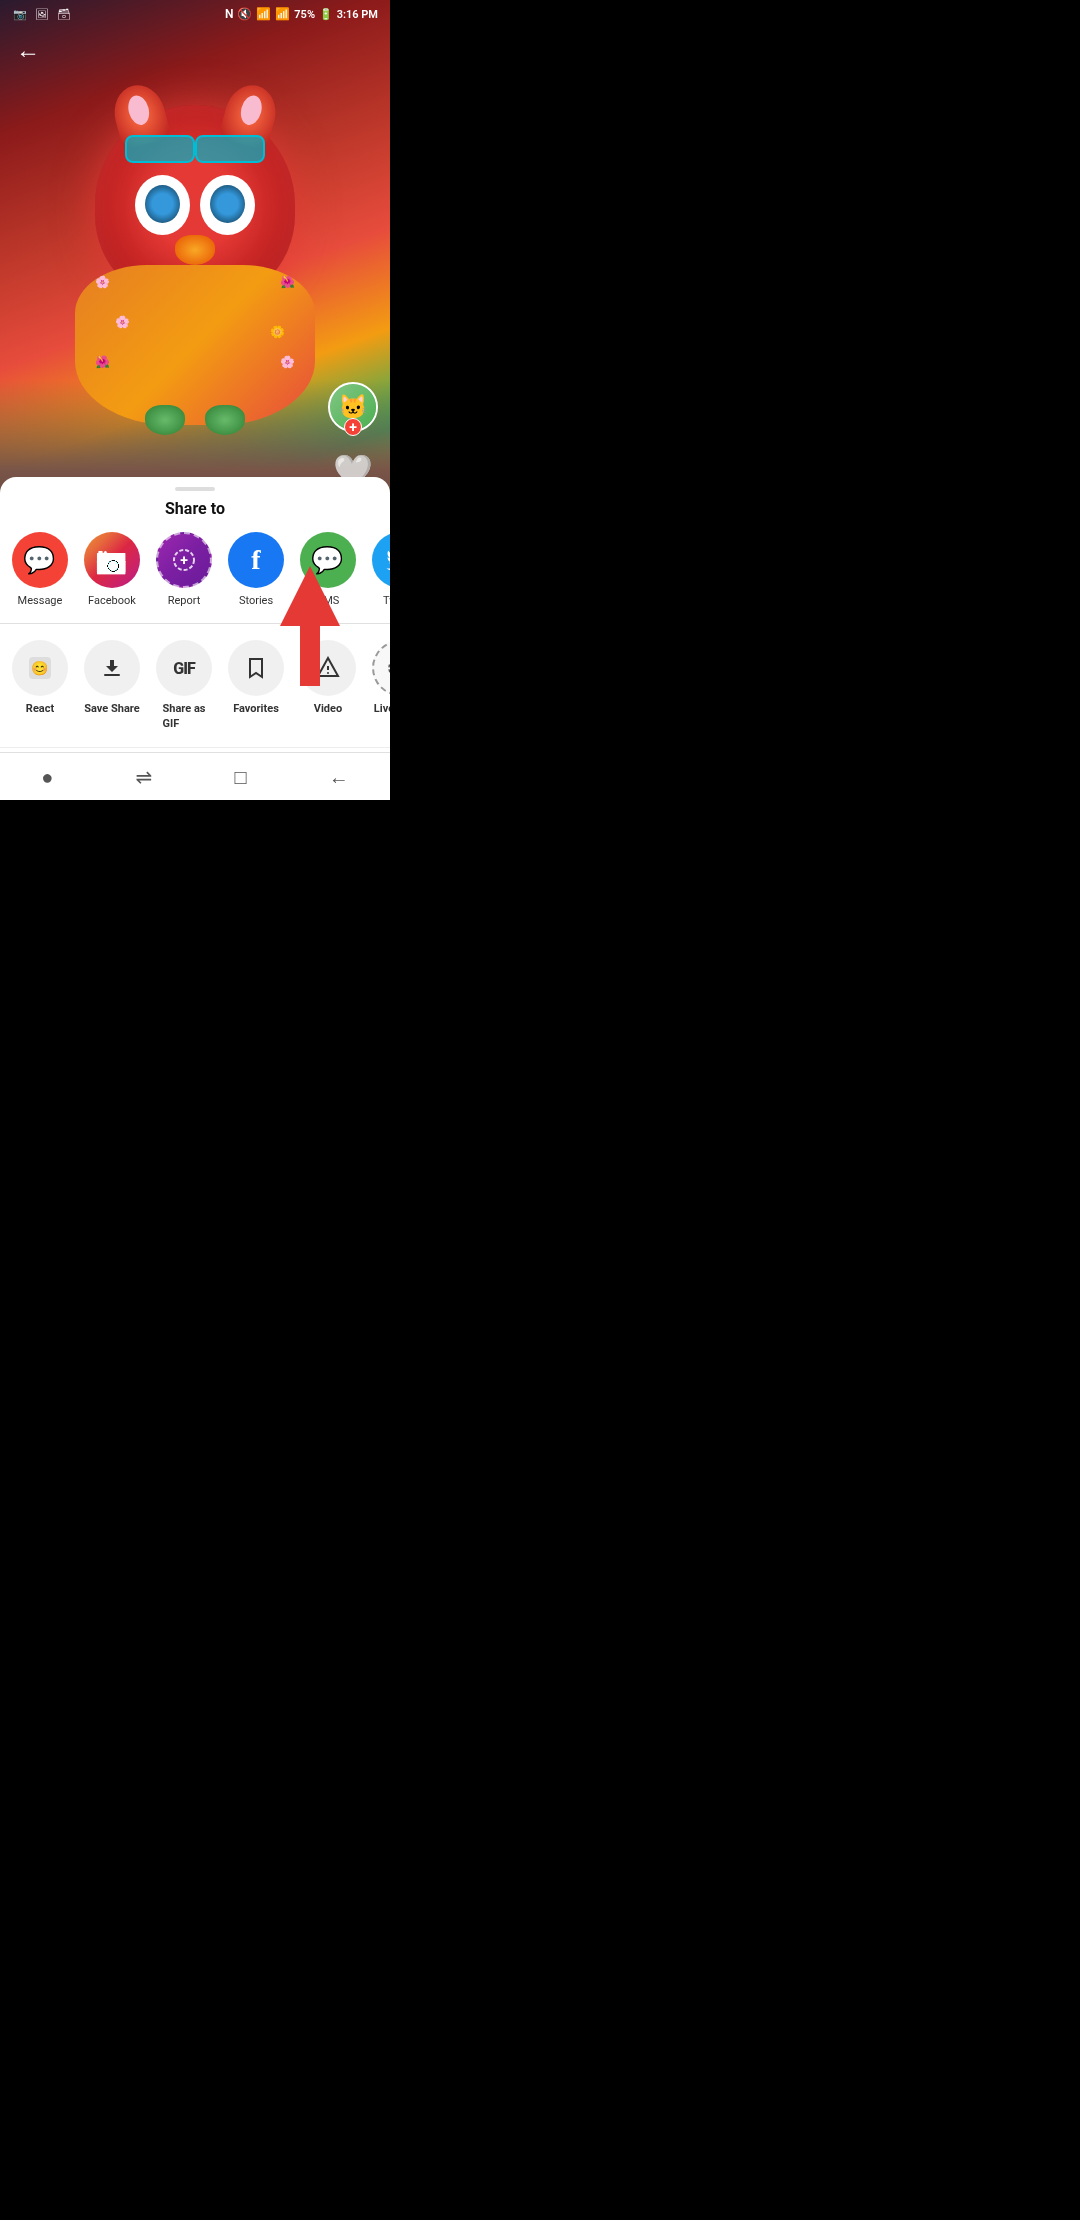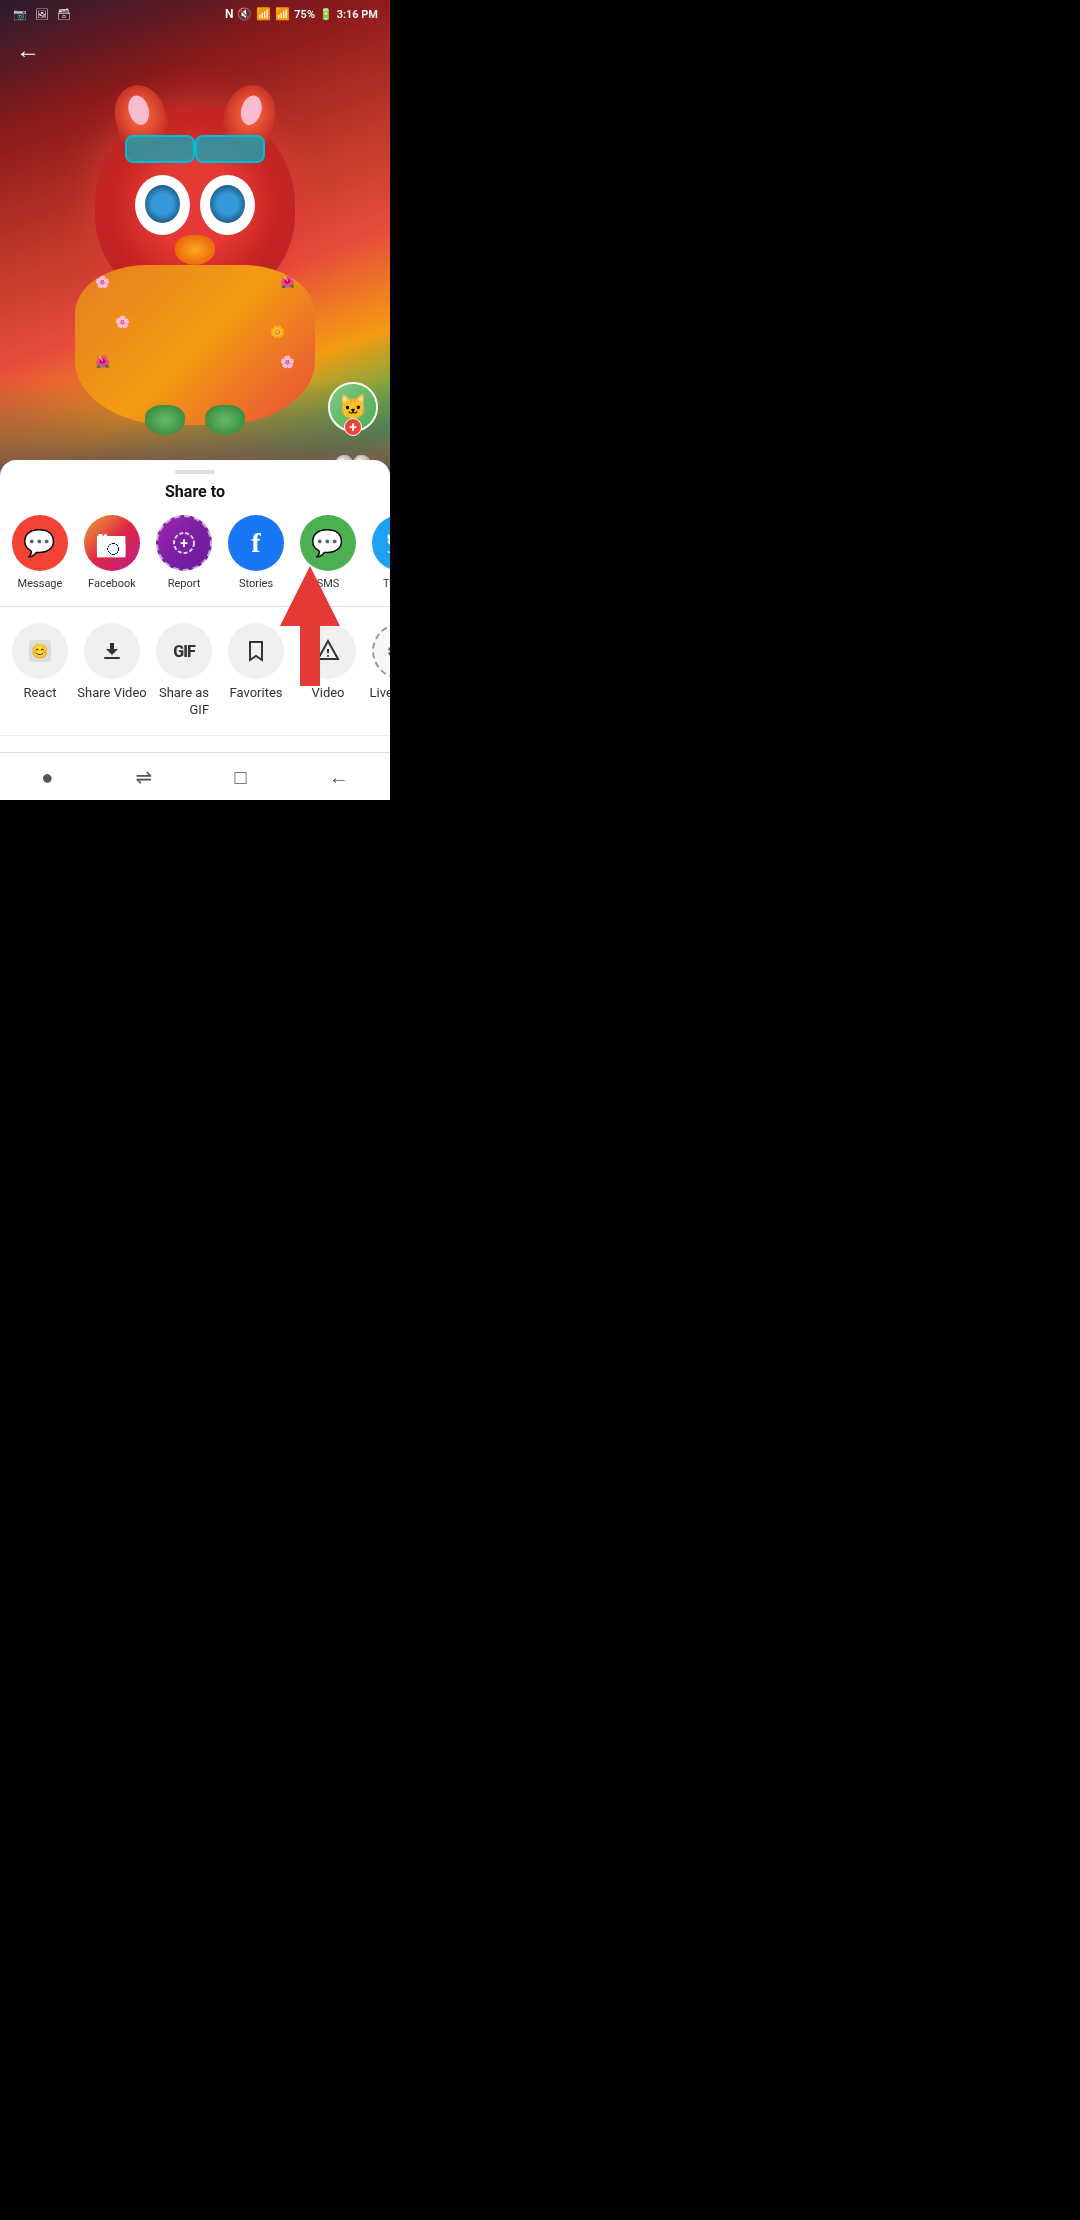--- a/index.html
+++ b/index.html
@@ -255,21 +255,21 @@
 
     
     .bottom-sheet {
       position: absolute;
       bottom: 0;
       left: 0;
       right: 0;
       background: white;
       border-radius: 16px 16px 0 0;
       z-index: 200;
-      padding-bottom: 12px;
+      padding-bottom: 0;
     }
 
     .sheet-handle {
       width: 40px;
       height: 4px;
       background: #ddd;
       border-radius: 2px;
       margin: 10px auto 8px;
     }
 
@@ -371,24 +371,25 @@
       font-size: 22px;
       color: #333;
     }
 
     .action-icon-circle.dashed {
       border: 2px dashed #999;
       background: #f8f8f8;
     }
 
     .action-label {
-      font-size: 13px;
+      font-size: 11px;
       color: #333;
-      text-align: right;
+      text-align: left;
       line-height: 1.3;
+      font-weight: bold;
     }
 
     
     .cancel-btn {
       text-align: center;
       padding: 16px;
       font-size: 17px;
       color: #555;
       cursor: pointer;
       border-top: 1px solid #eee;
@@ -609,21 +610,21 @@
       </div>
       <span class="action-label">React</span>
     </div>
     <div class="action-item">
       <div class="action-icon-circle">
         <svg width="24" height="24" viewBox="0 0 24 24">
           <path d="M12 16L6 10h4V4h4v6h4l-6 6z" fill="#333"></path>
           <rect x="4" y="18" width="16" height="2" rx="1" fill="#333"></rect>
         </svg>
       </div>
-      <span class="action-label">Share Video</span>
+      <span class="action-label">Save Share</span>
     </div>
     <div class="action-item">
       <div class="action-icon-circle">
         <span style="font-size:16px; font-weight:800; color:#333; letter-spacing:-1px;">GIF</span>
       </div>
       <span class="action-label">Share as<br>GIF</span>
     </div>
     <div class="action-item">
       <div class="action-icon-circle">
         <svg width="24" height="24" viewBox="0 0 24 24">

